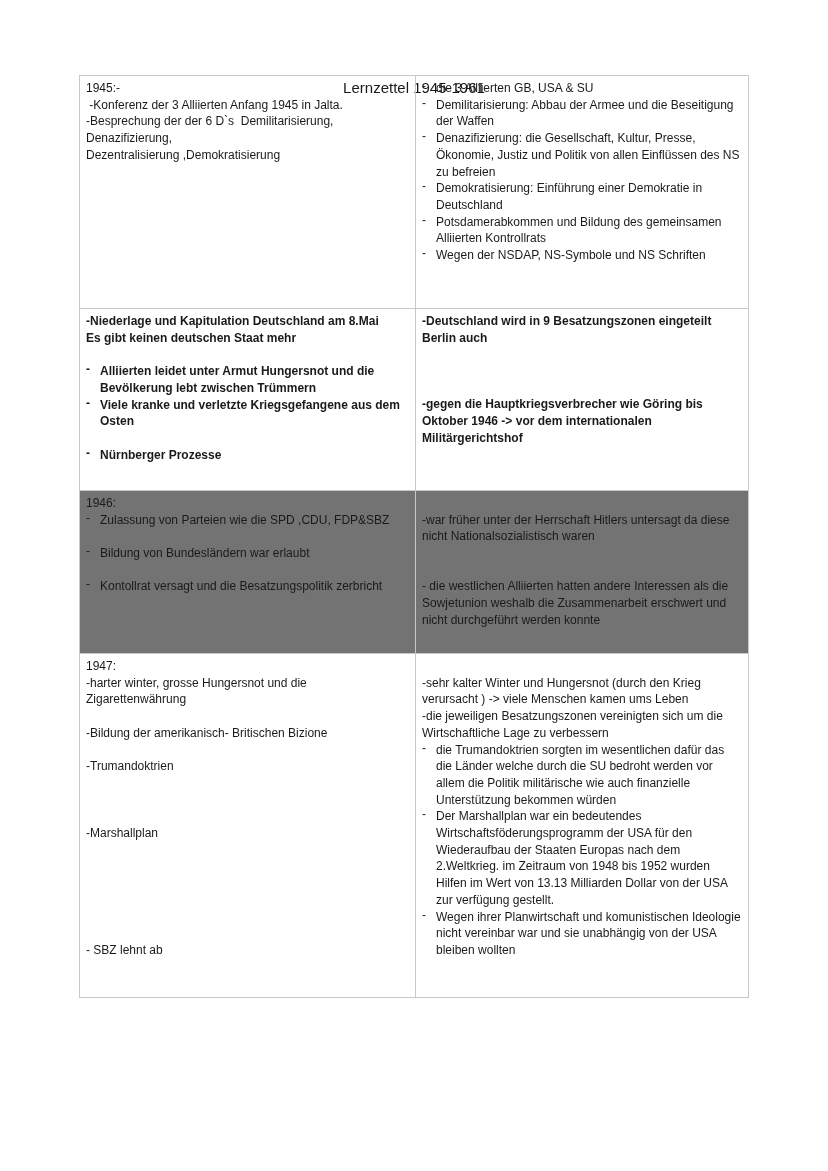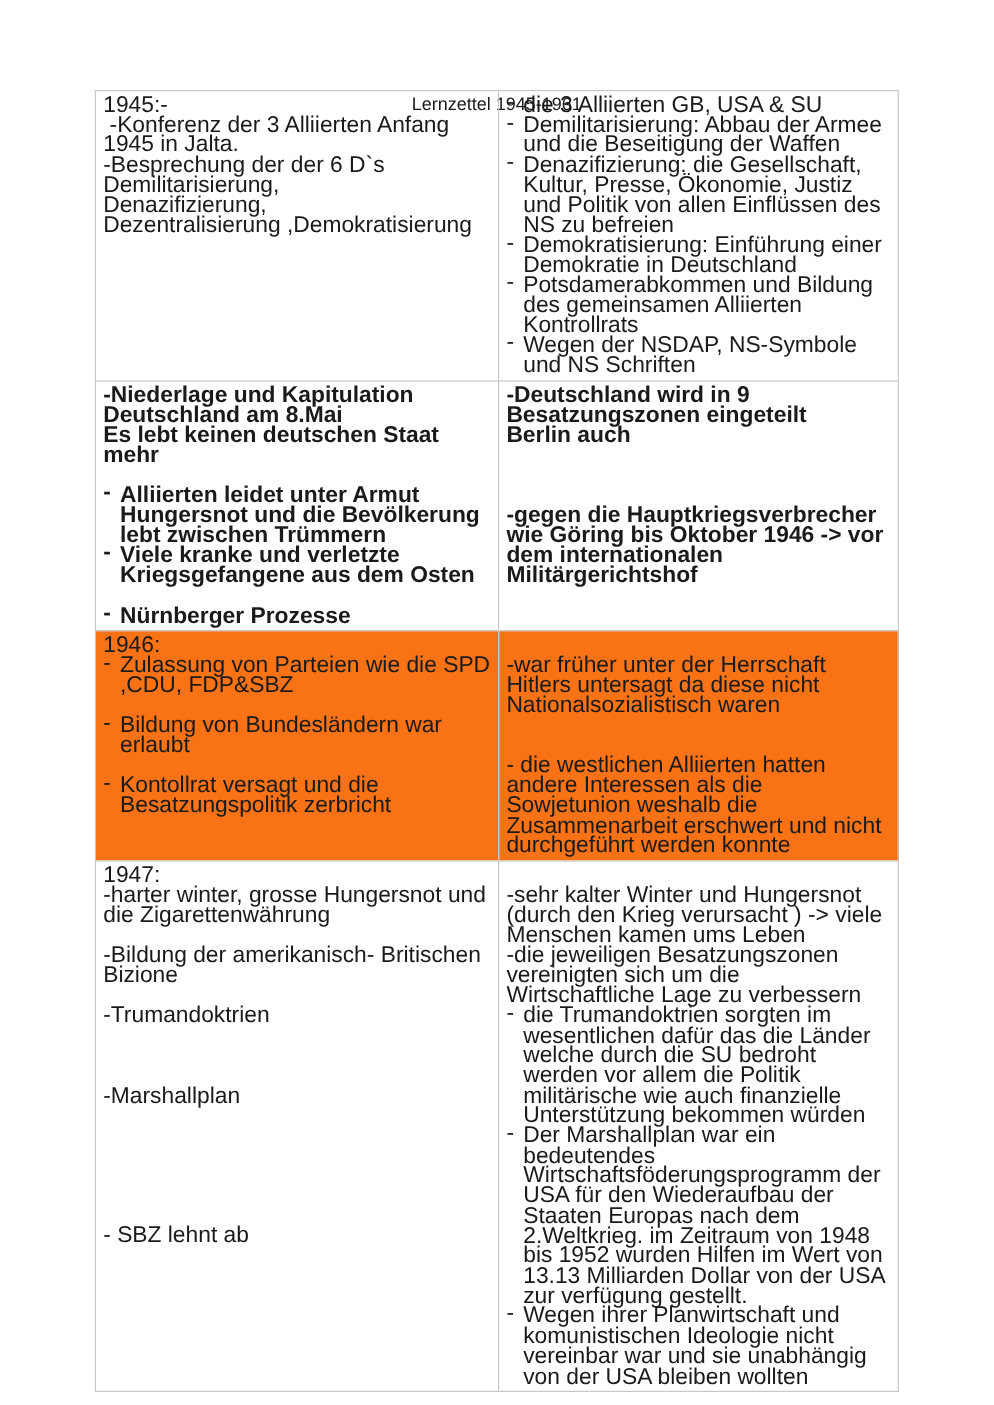--- a/index.html
+++ b/index.html
@@ -1,21 +1,21 @@
 <!DOCTYPE html>
 <html><head>
   <meta charset="utf-8">
   <style>
     html, body { margin: 0; padding: 0; background: #ffffff; }
     body { width: 828px; height: 1171px; position: relative; font-family: "Liberation Sans", sans-serif; color: #1a1a1a; }
     .title { position: absolute; top: 50px; left: 0; width: 828px; text-align: center; font-size: 15px; color: #1a1a1a; margin-top: 29px; }
-    table.notes { position: absolute; top: 75px; left: 79px; width: 670px; border-collapse: collapse; table-layout: fixed; font-size: 19px; line-height: 16.7px; }
+    table.notes { position: absolute; top: 75px; left: 79px; width: 670px; border-collapse: collapse; table-layout: fixed; font-size: 12px; line-height: 16.7px; }
     table.notes td { border: 1px solid #c8c8c8; vertical-align: top; padding: 4px 6px 3px 6px; }
     table.notes td.left { width: 323px; }
-    tr.shaded td { background: #f97316; }
+    tr.shaded td { background: #737373; }
     .line { display: block; white-space: pre-wrap; min-height: 16.7px; }
     .bullet { display: block; position: relative; padding-left: 14px; }
     .bullet .dash { position: absolute; left: 0; top: -2px; }
     .gap { display: block; height: 16.7px; }
     .gap2 { display: block; height: 33.4px; }
     .gap3 { display: block; height: 50px; }
   </style>
 </head>
 <body>
 
@@ -38,21 +38,21 @@
       <span class="bullet"><span class="dash">-</span><span>Denazifizierung: die Gesellschaft, Kultur, Presse, Ökonomie, Justiz und Politik von allen Einflüssen des NS zu befreien</span></span>
       <span class="bullet"><span class="dash">-</span><span>Demokratisierung: Einführung einer Demokratie in Deutschland</span></span>
       <span class="bullet"><span class="dash">-</span><span>Potsdamerabkommen und Bildung des gemeinsamen Alliierten Kontrollrats</span></span>
       <span class="bullet"><span class="dash">-</span><span>Wegen der NSDAP, NS-Symbole und NS Schriften</span></span>
     </td>
   </tr>
 
   <tr style="height:182px;font-weight:bold;">
     <td class="left">
       <span class="line">-Niederlage und Kapitulation Deutschland am 8.Mai</span>
-      <span class="line">Es lebt keinen deutschen Staat mehr</span>
+      <span class="line">Es gibt keinen deutschen Staat mehr</span>
       <span class="gap"></span>
       <span class="bullet"><span class="dash">-</span><span>Alliierten leidet unter Armut Hungersnot und die Bevölkerung lebt zwischen Trümmern</span></span>
       <span class="bullet"><span class="dash">-</span><span>Viele kranke und verletzte Kriegsgefangene aus dem Osten</span></span>
       <span class="gap"></span>
       <span class="bullet"><span class="dash">-</span><span>Nürnberger Prozesse</span></span>
     </td>
     <td>
       <span class="line">-Deutschland wird in 9 Besatzungszonen eingeteilt</span>
       <span class="line">Berlin auch</span>
       <span class="gap3"></span>

